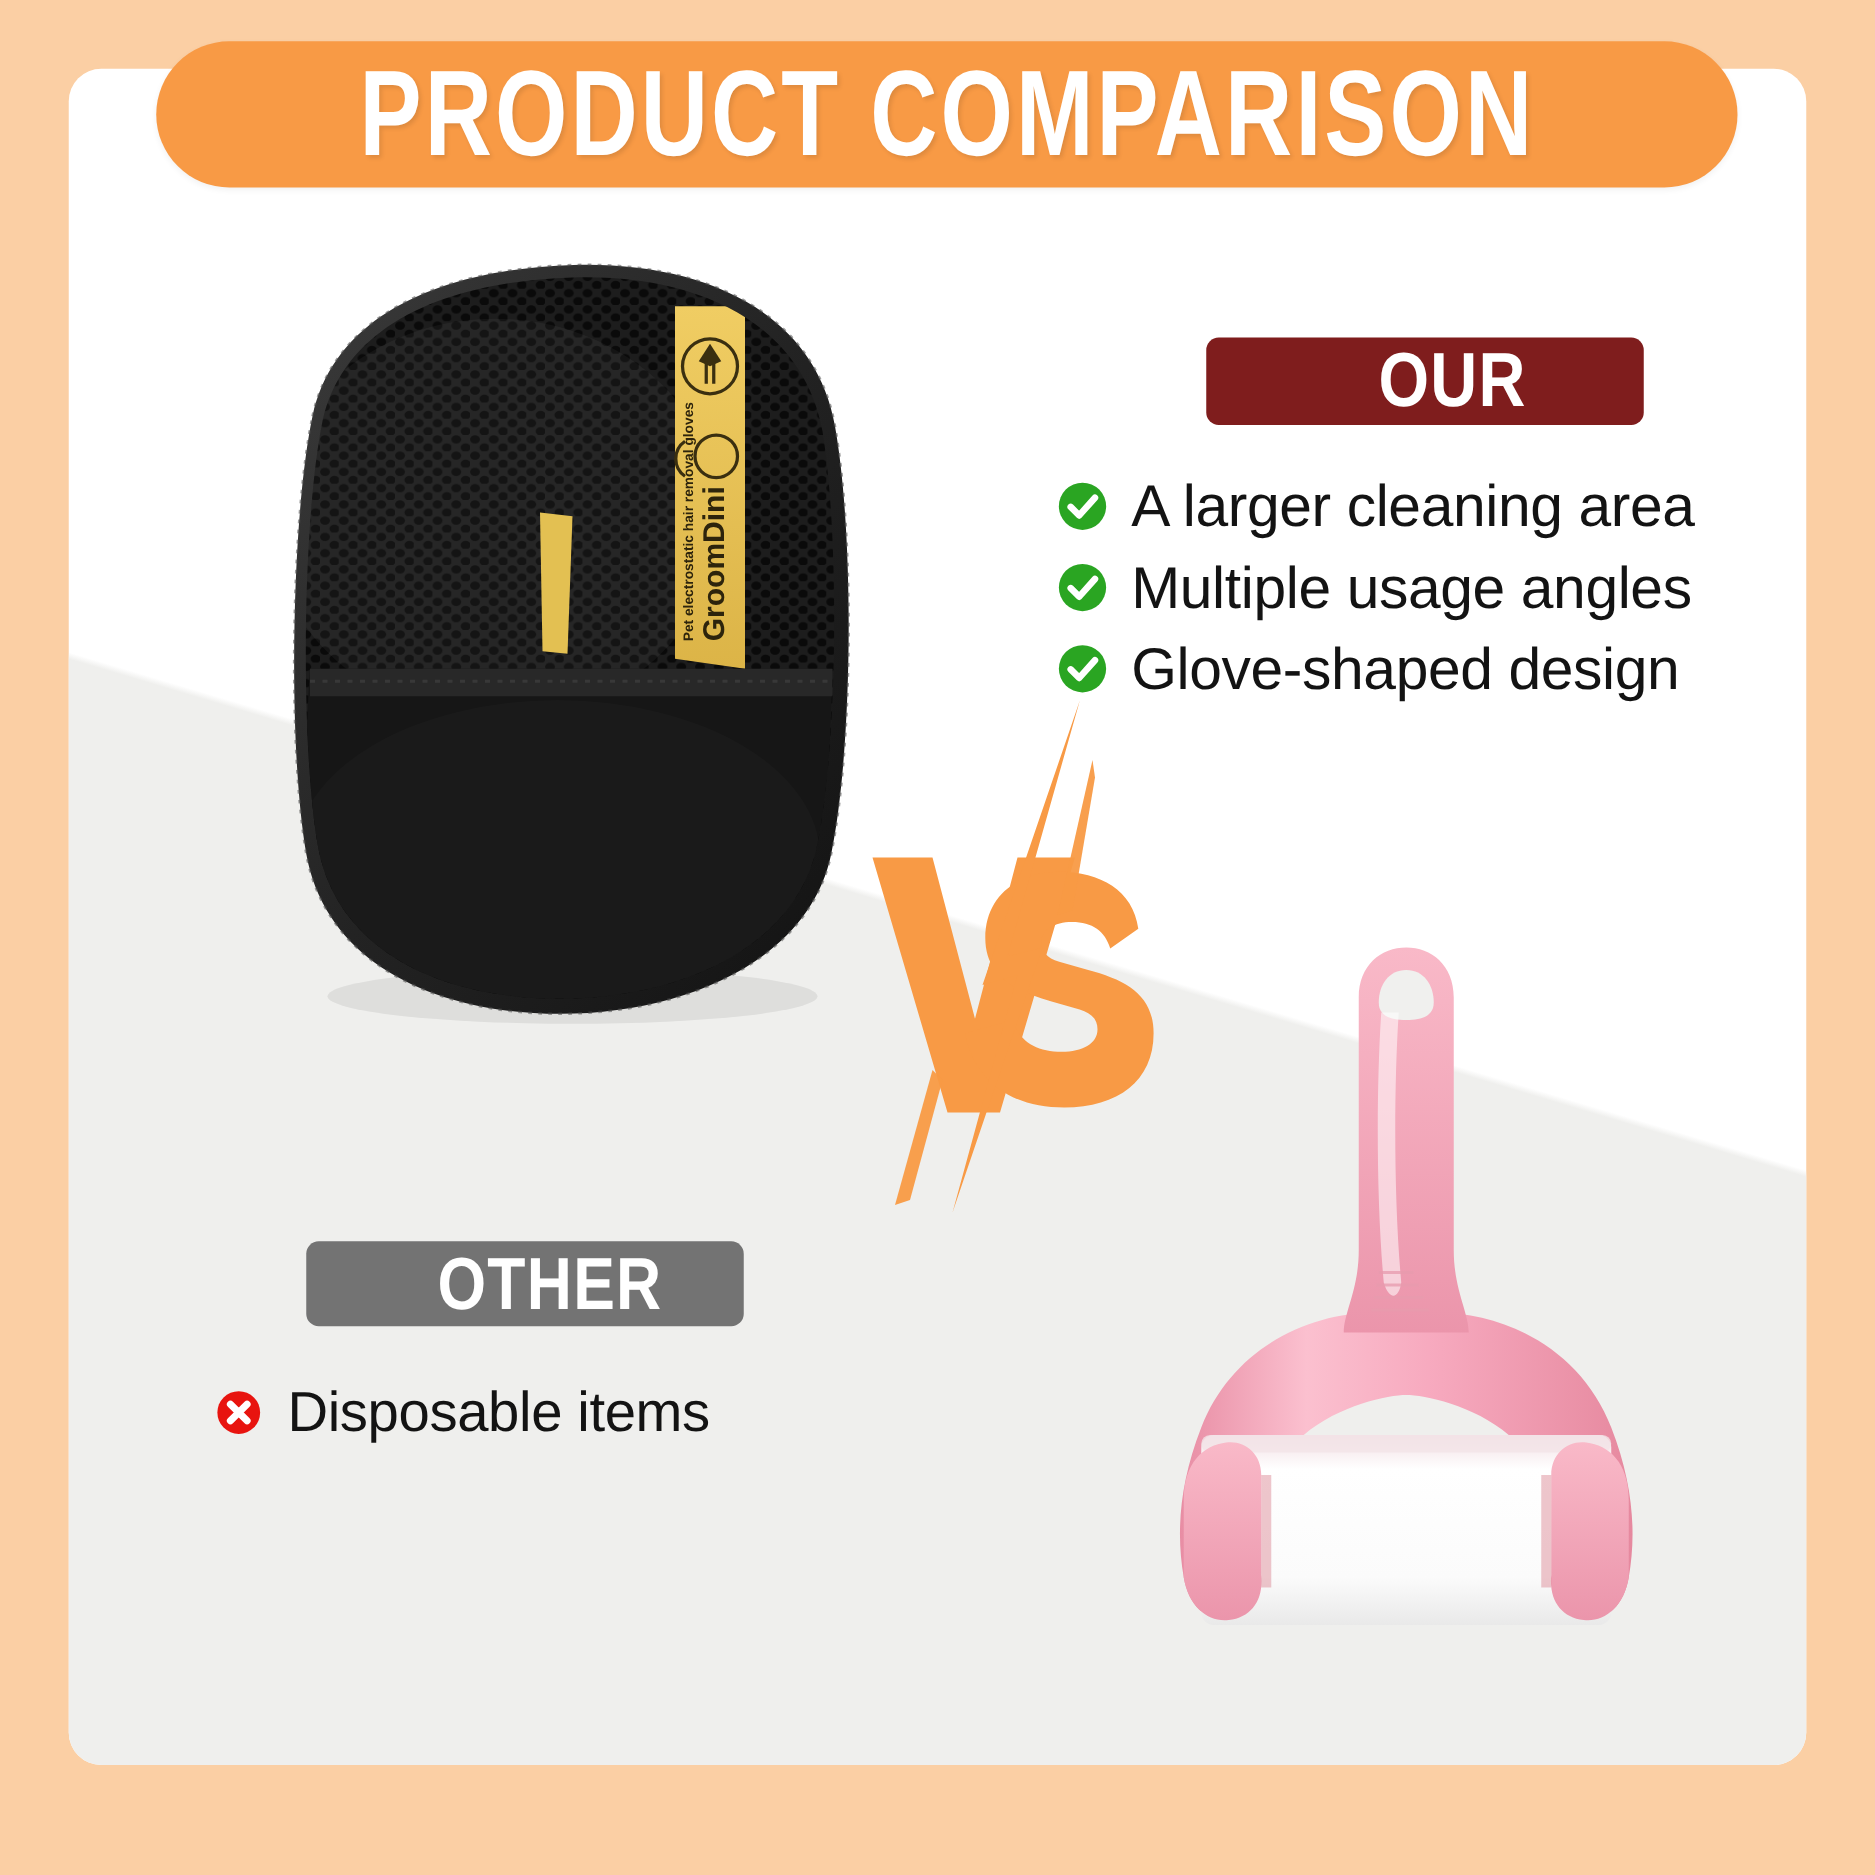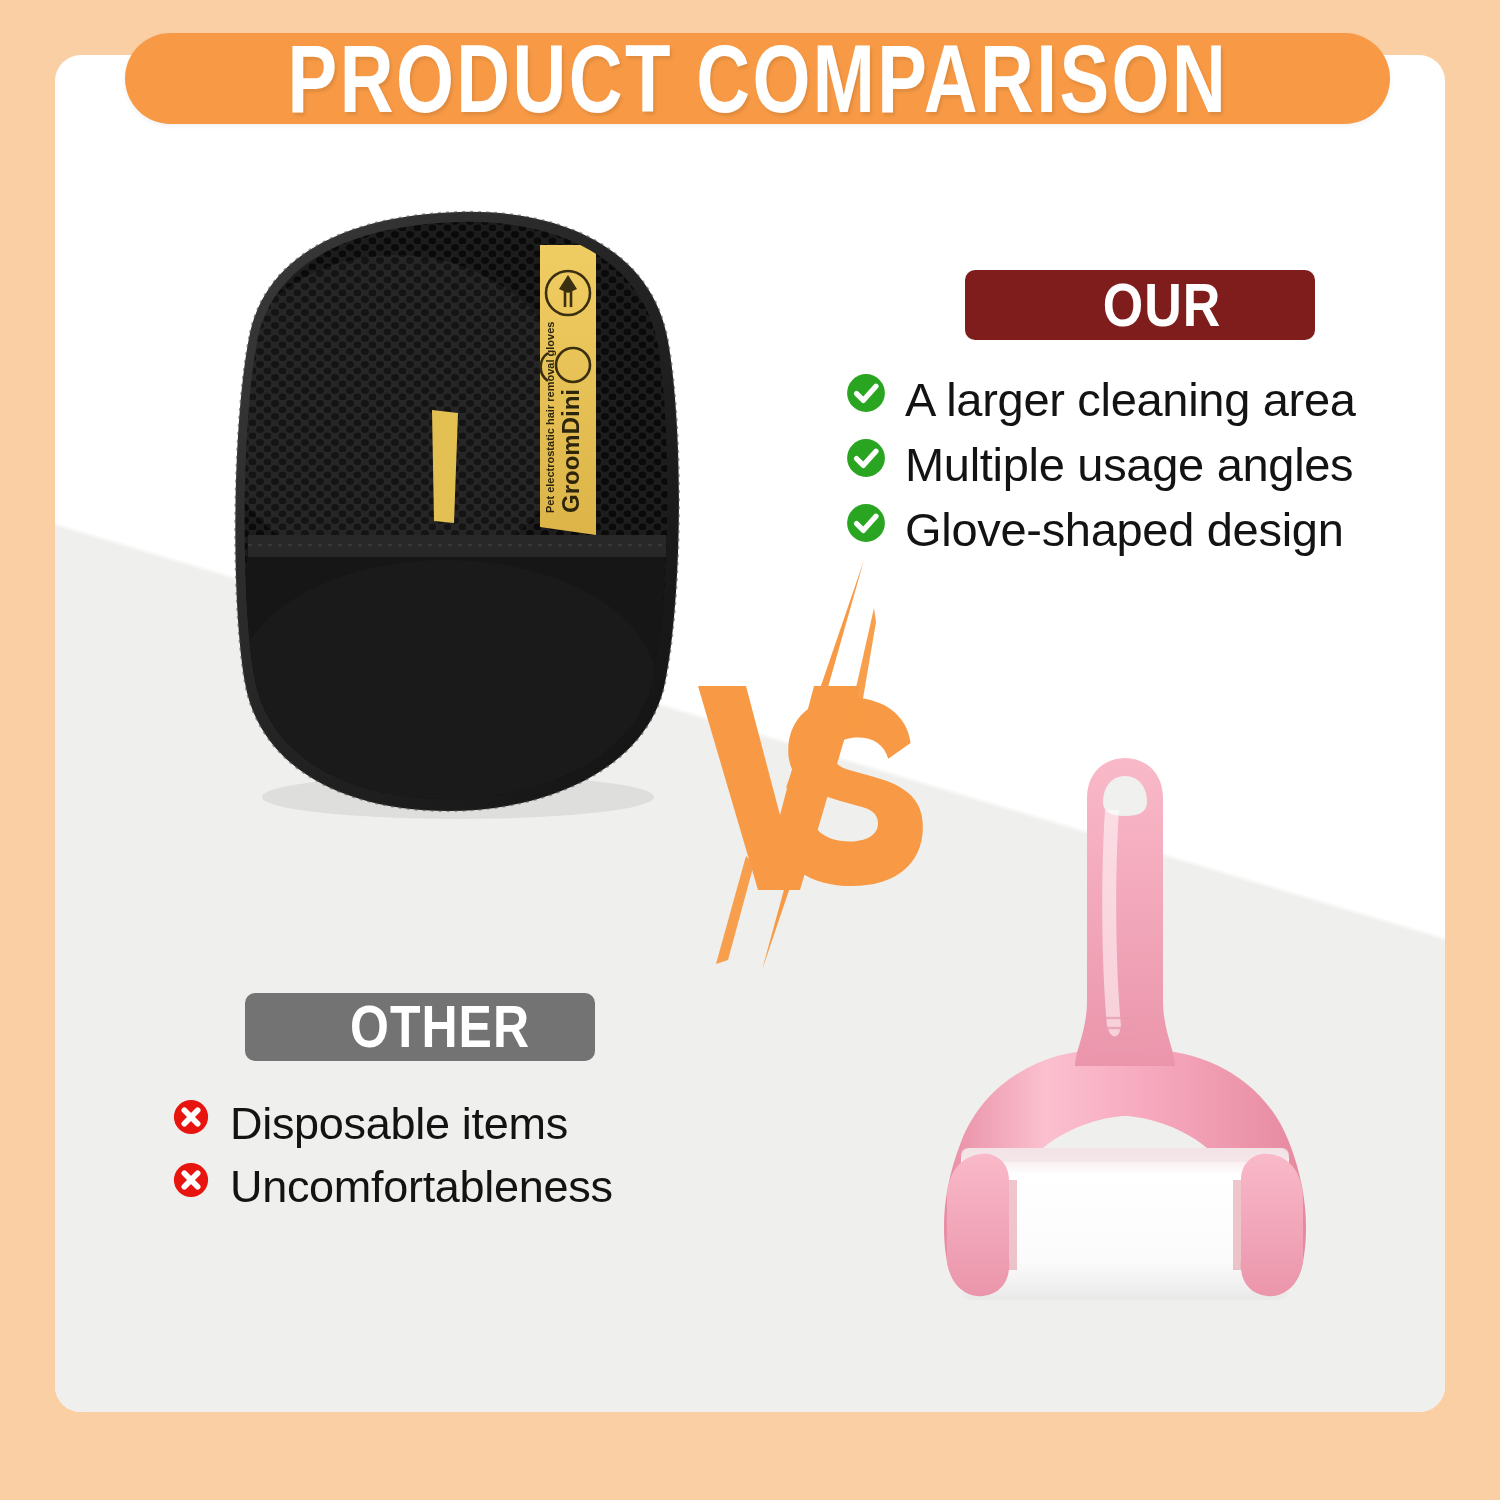--- a/index.html
+++ b/index.html
@@ -24,21 +24,21 @@
     background:linear-gradient(196.6deg,
         rgba(0,0,0,0) 0%,
         rgba(0,0,0,0) 49.75%,
         #efefed 50.05%,
         #efefed 100%);
   }
 
   
   .title-pill{
     position:absolute;left:125px;top:33px;
-    width:1265px;height:91px;
+    width:1265px;height:117px;
     background:#f89a45;
     border-radius:60px;
     display:flex;align-items:center;justify-content:center;
     box-shadow:0 2px 5px rgba(0,0,0,.06);
   }
   .title-pill span{
     color:#fff;
     font-size:76px;
     font-weight:bold;
     letter-spacing:2.5px;
@@ -66,21 +66,21 @@
   .badge-other{
     left:245px;top:993px;width:350px;height:68px;
     background:#737373;
   }
   .badge-other span{font-size:50px;letter-spacing:1px;padding-left:40px;}
 
   
   .list{position:absolute;}
   .list-our{left:845px;top:372px;}
   .list-other{left:172px;top:1098px;}
-  .row{display:flex;align-items:flex-start;}
+  .row{display:flex;align-items:center;}
   .list-our .row{height:65px;}
   .list-other .row{height:63px;}
   .ic{
     flex:0 0 auto;display:block;
   }
   .list-our .ic{width:42px;height:42px;margin-right:18px;}
   .list-other .ic{width:38px;height:38px;margin-right:20px;}
   .txt{
     color:#131313;
     white-space:nowrap;
@@ -278,22 +278,15 @@
   </div>
 
   <div class="list list-other">
     <div class="row">
       <svg class="ic" viewBox="0 0 40 40">
         <circle cx="20" cy="20" r="18" fill="#e8140f"></circle>
         <path d="M13 13 L27 27 M27 13 L13 27" fill="none" stroke="#fff" stroke-width="6" stroke-linecap="round"></path>
       </svg>
       <div class="txt">Disposable items</div>
     </div>
-    <div class="row">
-      <svg class="ic" viewBox="0 0 40 40">
-        <circle cx="20" cy="20" r="18" fill="#e8140f"></circle>
-        <path d="M13 13 L27 27 M27 13 L13 27" fill="none" stroke="#fff" stroke-width="6" stroke-linecap="round"></path>
-      </svg>
-      <div class="txt">Uncomfortableness</div>
-    </div>
   </div>
 
 </div>
 
 </body></html>

